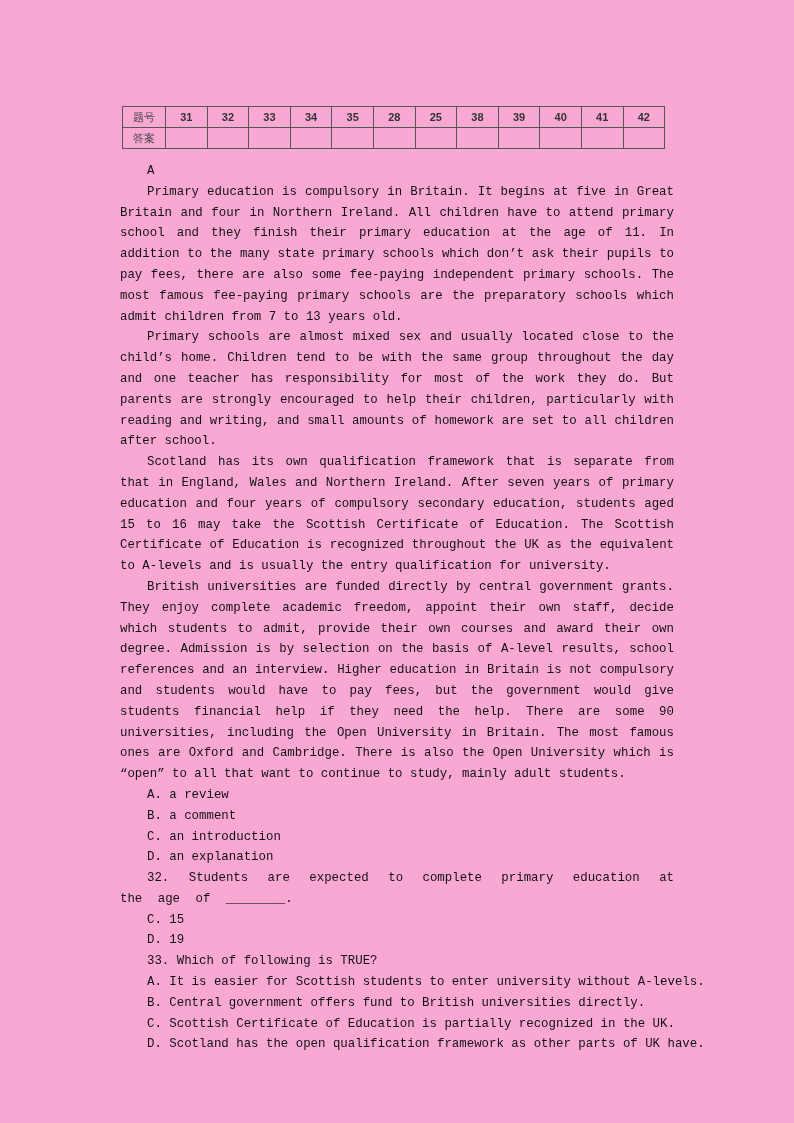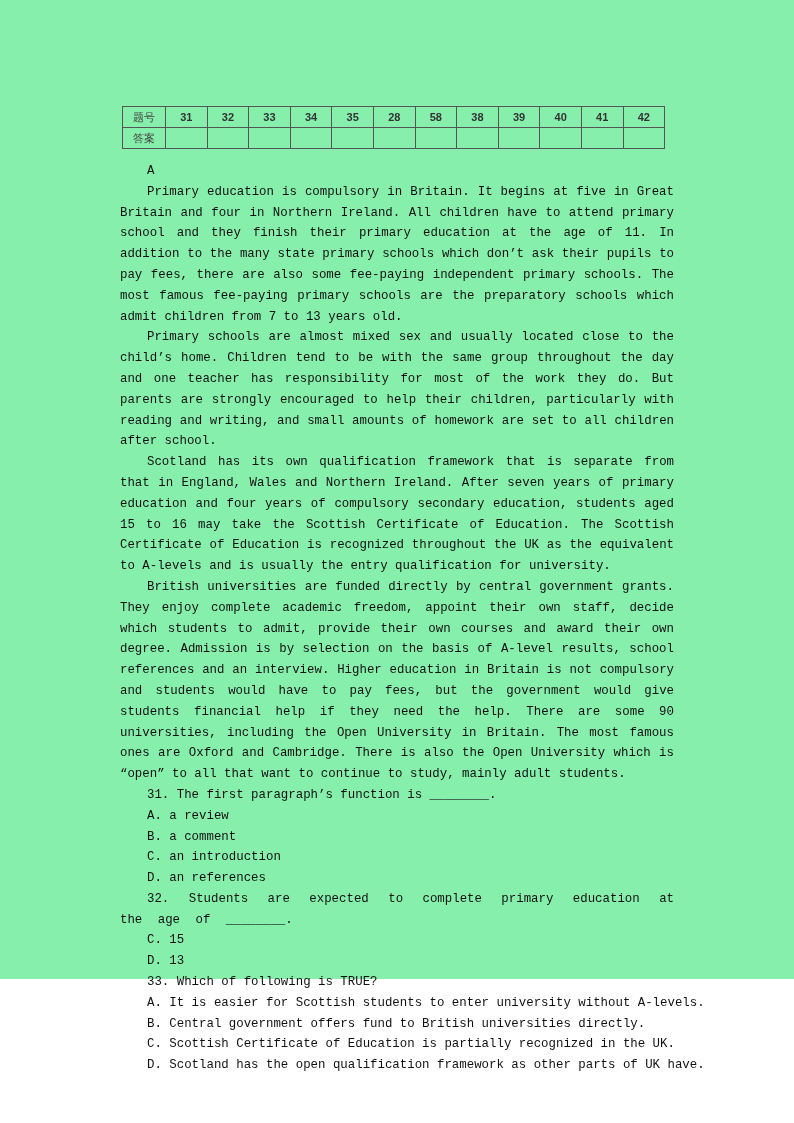--- a/index.html
+++ b/index.html
@@ -1,17 +1,17 @@
 <!DOCTYPE html>
 <html><head>
 <meta charset="utf-8">
 <style>
   html, body { margin: 0; padding: 0; background: #ffffff; }
   body { width: 794px; height: 1123px; position: relative; overflow: hidden; }
-  .page { position: absolute; left: 0; top: 0; width: 794px; height: 979px; background: #86efac; }
+  .page { position: absolute; left: 0; top: 0; width: 794px; height: 1123px; background: #f9a8d4; }
   .answer-table {
     position: absolute; left: 122px; top: 106px;
     border-collapse: collapse; table-layout: fixed;
     font-family: "Liberation Sans", sans-serif; font-size: 11px; font-weight: bold; color: #333;
   }
   .answer-table td {
     border: 1px solid #555; height: 20px; padding: 0; text-align: center; vertical-align: middle;
   }
   .answer-table td.head { width: 42px; font-weight: normal; font-family: "DejaVu Sans", sans-serif; font-size: 11px; color: #444; }
   .answer-table td.num { width: 40.6px; }
@@ -32,21 +32,21 @@
   <table class="answer-table">
     <tbody>
         <tr>
       <td class="head">题号</td>
       <td class="num">31</td>
       <td class="num">32</td>
       <td class="num">33</td>
       <td class="num">34</td>
       <td class="num">35</td>
       <td class="num">28</td>
-      <td class="num">58</td>
+      <td class="num">25</td>
       <td class="num">38</td>
       <td class="num">39</td>
       <td class="num">40</td>
       <td class="num">41</td>
       <td class="num">42</td>
     </tr>
     <tr>
       <td class="head">答案</td>
       <td></td>
       <td></td>
@@ -65,36 +65,35 @@
     </table>
 
   <div class="content">
     <p class="indent">A</p>
     <p class="indent">Primary education is compulsory in Britain. It begins at five in Great Britain and four in Northern Ireland. All children have to attend primary school and they finish their primary education at the age of 11. In addition to the many state primary schools which don’t ask their pupils to pay fees, there are also some fee-paying independent primary schools. The most famous fee-paying primary schools are the preparatory schools which admit children from 7 to 13 years old.</p>
     <p class="indent">Primary schools are almost mixed sex and usually located close to the child’s home. Children tend to be with the same group throughout the day and one teacher has responsibility for most of the work they do. But parents are strongly encouraged to help their children, particularly with reading and writing, and small amounts of homework are set to all children after school.</p>
     <p class="indent">Scotland has its own qualification framework that is separate from that in England, Wales and Northern Ireland. After seven years of primary education and four years of compulsory secondary education, students aged 15 to 16 may take the Scottish Certificate of Education. The Scottish Certificate of Education is recognized throughout the UK as the equivalent to A-levels and is usually the entry qualification for university.</p>
     <p class="indent">British universities are funded directly by central government grants. They enjoy complete academic freedom, appoint their own staff, decide which students to admit, provide their own courses and award their own degree. Admission is by selection on the basis of A-level results, school references and an interview. Higher education in Britain is not compulsory and students would have to pay fees, but the government would give students financial help if they need the help. There are some 90 universities, including the Open University in Britain. The most famous ones are Oxford and Cambridge. There is also the Open University which is “open” to all that want to continue to study, mainly adult students.</p>
 
     <div>
-      <p class="indent">31. The first paragraph’s function is ________.</p>
       <div class="opt-row">
         <span class="opt" style="width:172px">A. a review</span>
         <span class="opt">B. a comment</span>
       </div>
       <div class="opt-row">
         <span class="opt" style="width:180px">C. an introduction</span>
-        <span class="opt">D. an references</span>
+        <span class="opt">D. an explanation</span>
       </div>
     </div>
 
     <div>
       <p class="indent" style="word-spacing:8px">32. Students are expected to complete primary education at the age of ________.</p>
       <div class="opt-row">
         <span class="opt" style="width:188px">C. 15</span>
-        <span class="opt">D. 13</span>
+        <span class="opt">D. 19</span>
       </div>
     </div>
 
     <div>
       <p class="indent">33. Which of following is TRUE?</p>
       <div class="opt-row">
         <span class="opt">A. It is easier for Scottish students to enter university without A-levels.</span>
       </div>
       <div class="opt-row">
         <span class="opt">B. Central government offers fund to British universities directly.</span>

